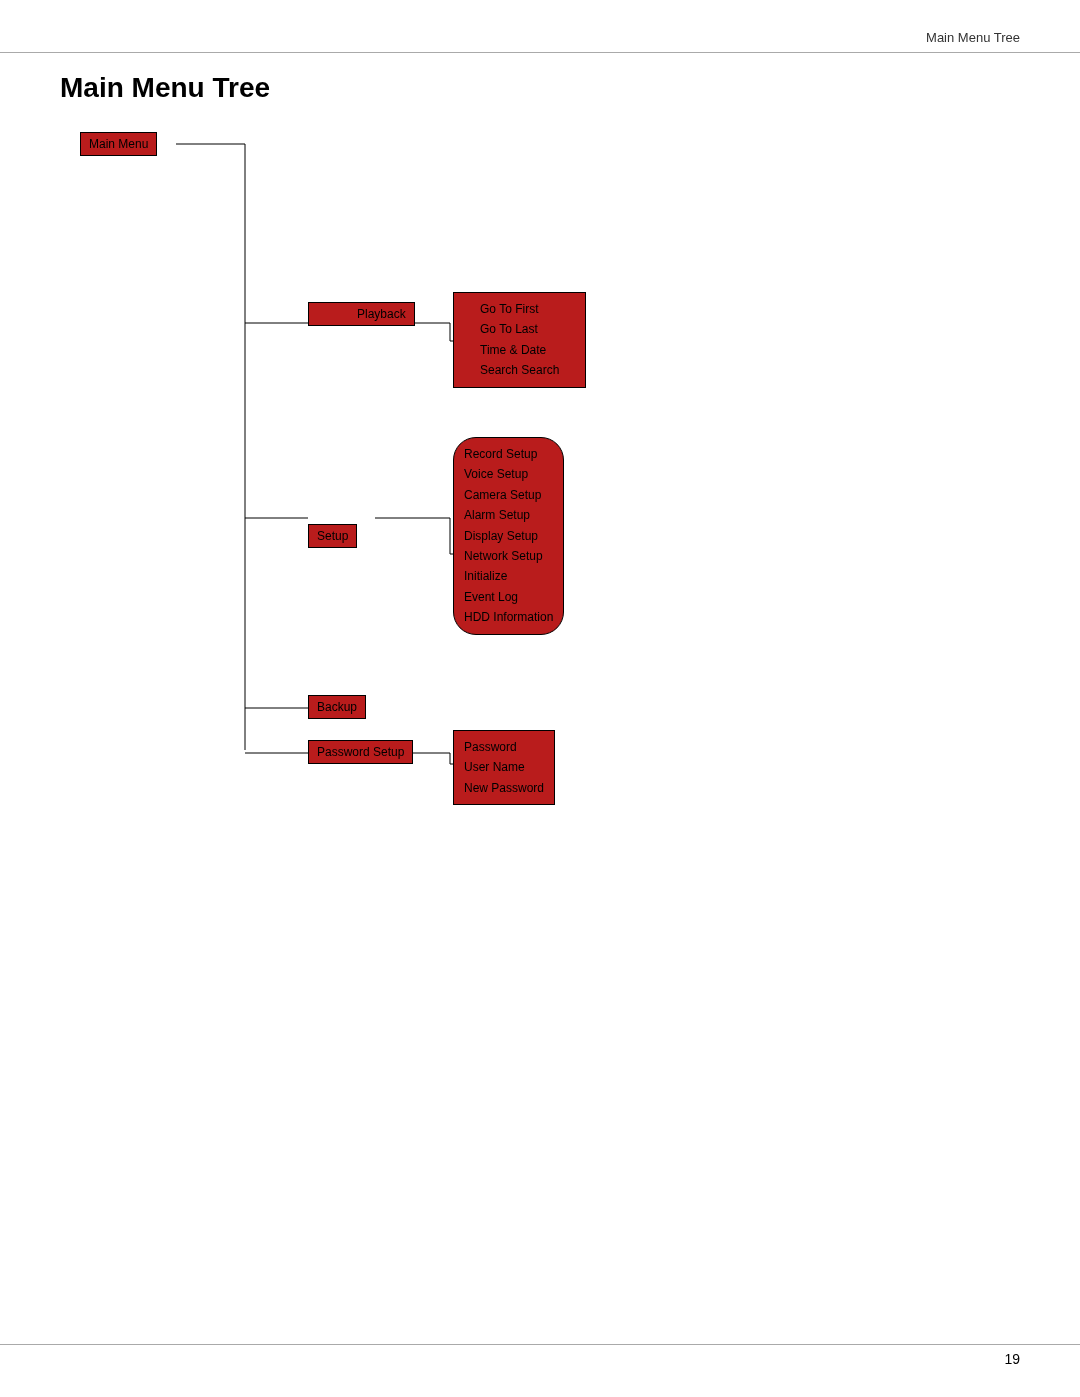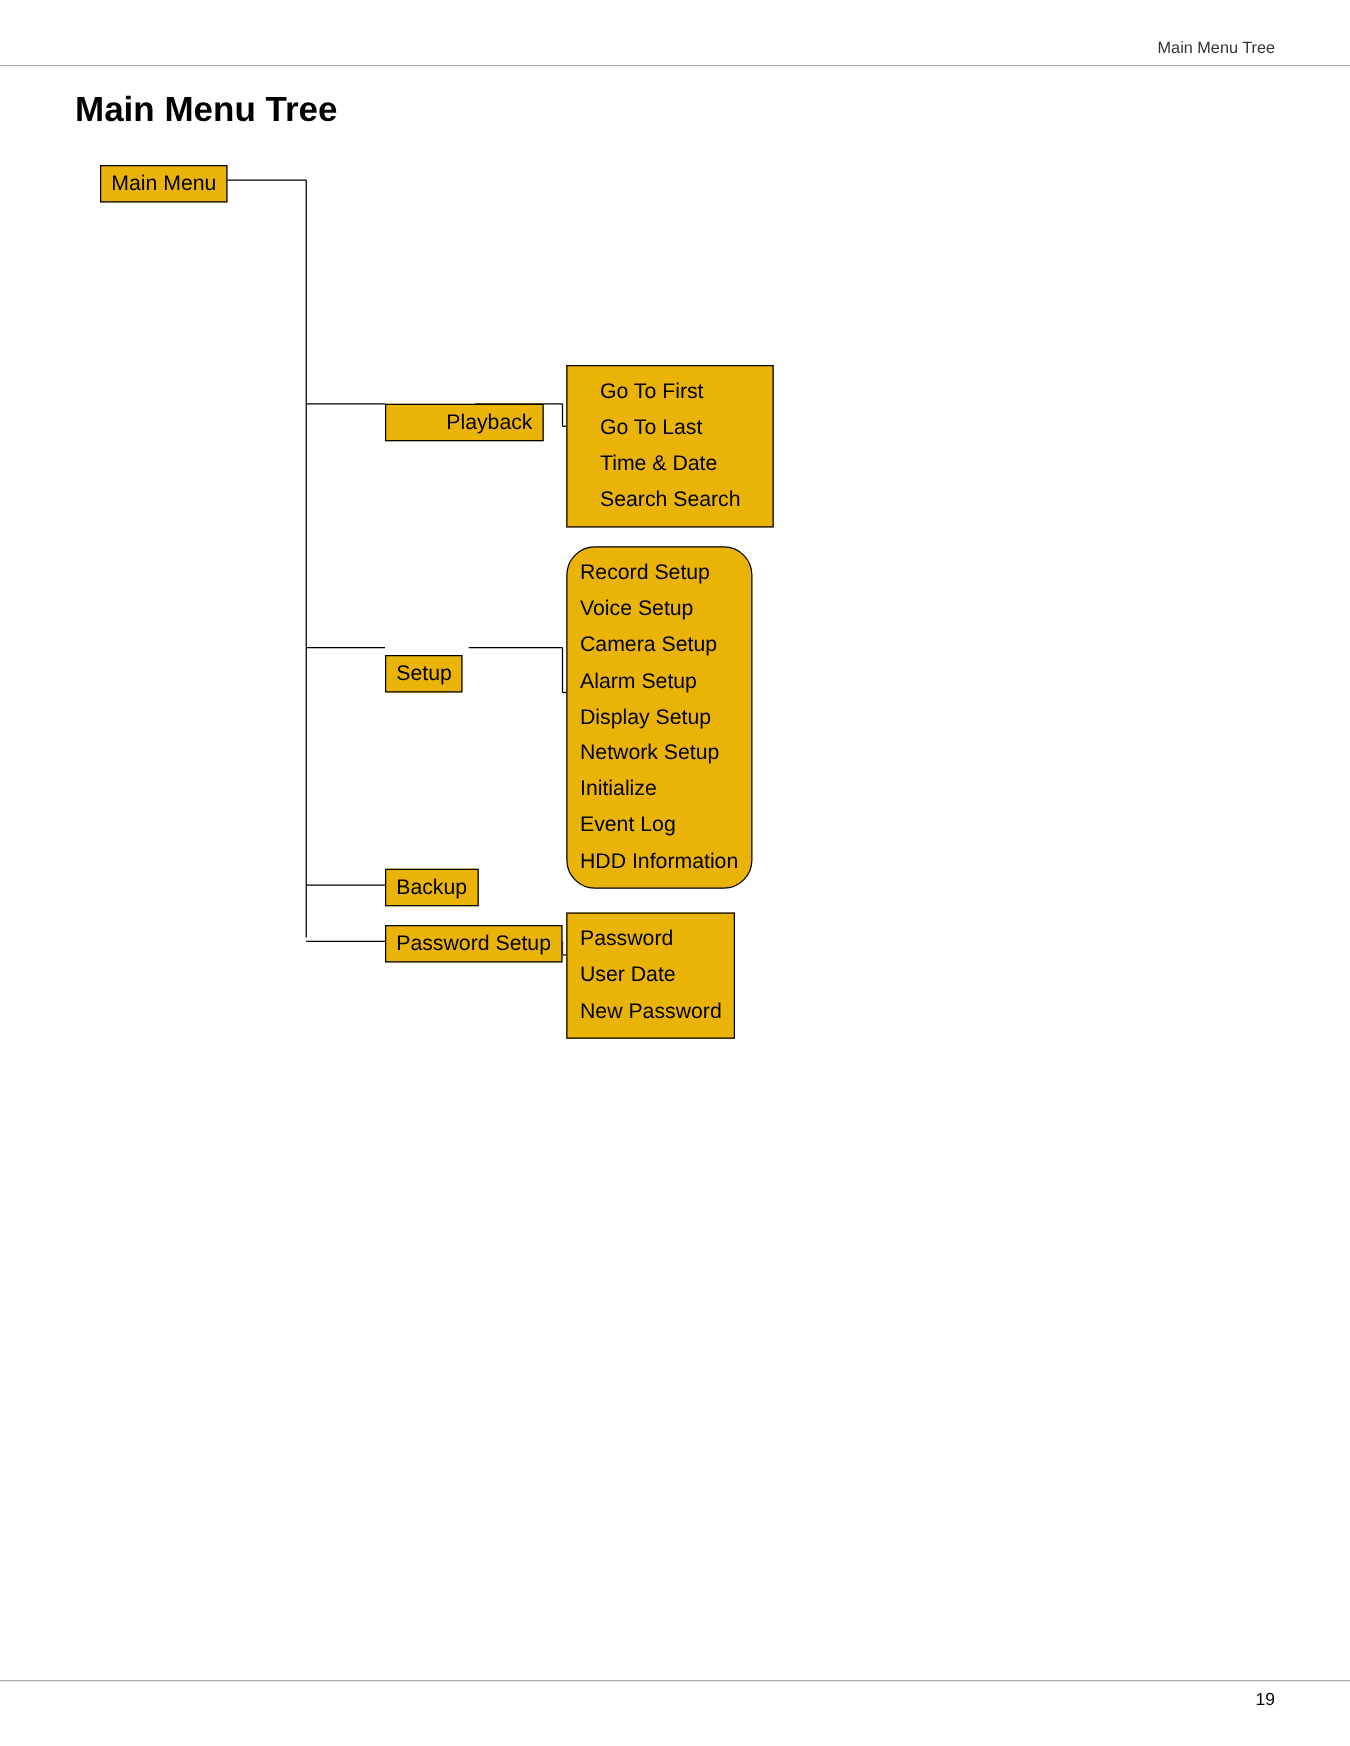--- a/index.html
+++ b/index.html
@@ -45,24 +45,24 @@
     .tree-container {
       position: absolute;
       top: 130px;
       left: 60px;
     }
 
     
     .box {
       border: 1px solid #000;
       padding: 4px 8px;
-      background: #eab308;
+      background: #b91c1c;
       white-space: nowrap;
       display: inline-block;
-      font-size: 17px;
+      font-size: 12px;
     }
 
     
     .tree-svg {
       position: absolute;
       top: 0;
       left: 0;
       pointer-events: none;
     }
 
@@ -127,21 +127,21 @@
     <line x1="320" y1="623" x2="370" y2="623" stroke="#000" stroke-width="1"></line>
 
     <line x1="370" y1="623" x2="370" y2="634" stroke="#000" stroke-width="1"></line>
     <line x1="370" y1="634" x2="373" y2="634" stroke="#000" stroke-width="1"></line>
   </svg>
 
   <div class="node box" style="left: 0px; top: 2px;">
     <span>Main Menu</span>
   </div>
 
-  <div class="node box" style="left: 228px; top: 193px; padding-left: 48px;">
+  <div class="node box" style="left: 228px; top: 172px; padding-left: 48px;">
     <span>Playback</span>
   </div>
 
   <div class="node box" style="left: 373px; top: 162px; padding: 6px 26px; line-height: 1.7;">
     <div>Go To First</div>
     <div>Go To Last</div>
     <div>Time &amp; Date</div>
     <div>Search Search</div>
   </div>
 
@@ -164,21 +164,21 @@
   <div class="node box" style="left: 228px; top: 565px;">
     <span>Backup</span>
   </div>
 
   <div class="node box" style="left: 228px; top: 610px;">
     <span>Password Setup</span>
   </div>
 
   <div class="node box" style="left: 373px; top: 600px; padding: 6px 10px; line-height: 1.7;">
     <div>Password</div>
-    <div>User Date</div>
+    <div>User Name</div>
     <div>New Password</div>
   </div>
 
 </div>
 
 <div class="bottom-rule"></div>
 
 <div class="page-number">19</div>
 
 </body></html>

